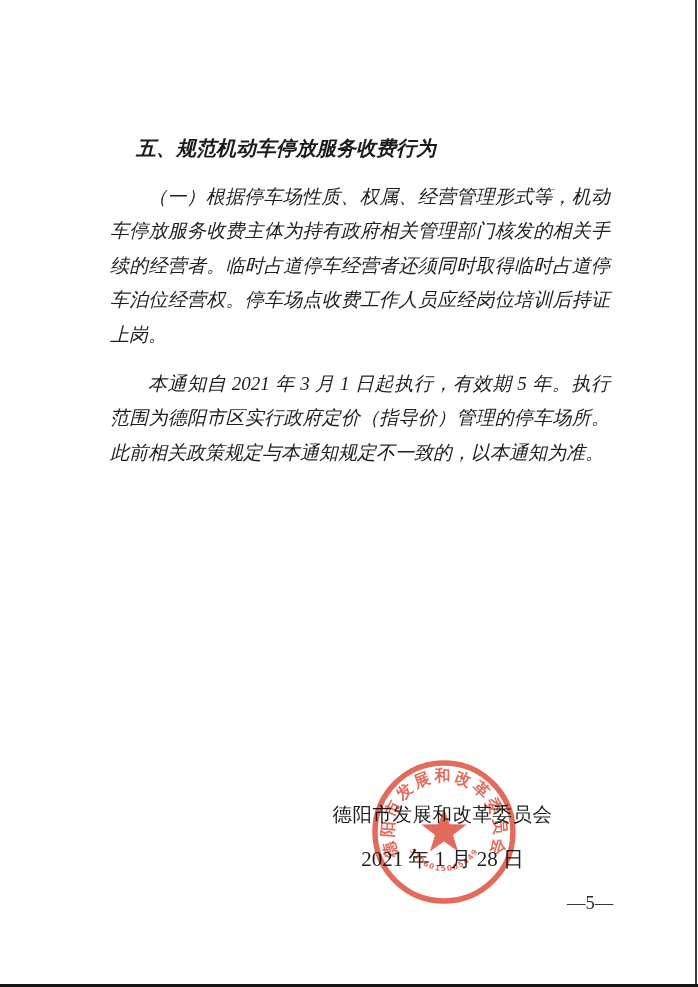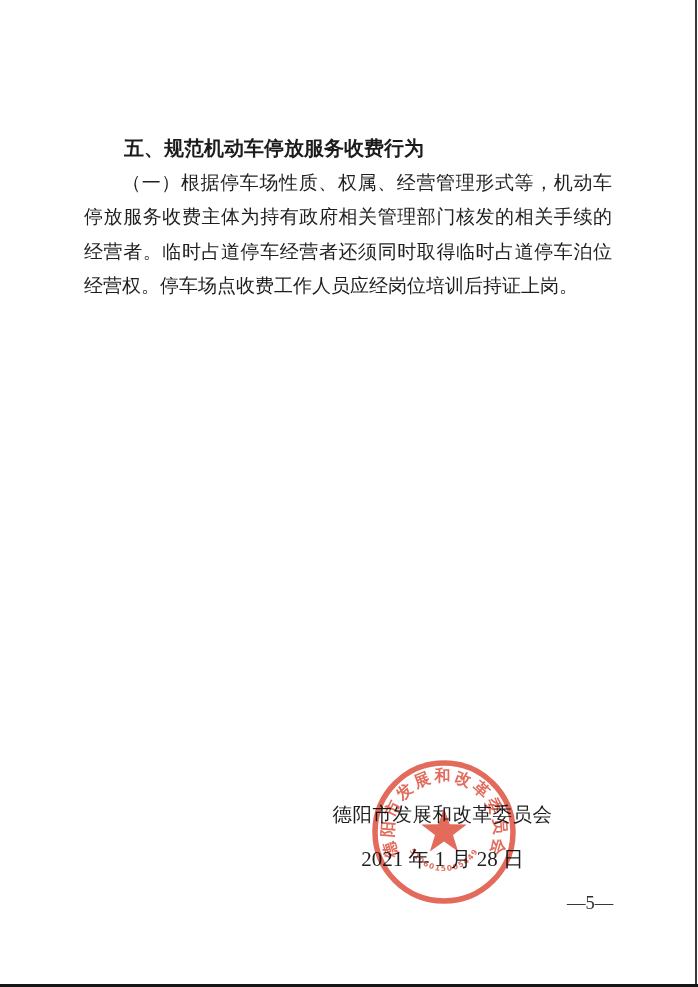--- a/index.html
+++ b/index.html
@@ -29,38 +29,39 @@
     position: absolute;
     left: 0;
     bottom: 0;
     width: 100%;
     height: 3px;
     background: #161616;
   }
   
   .content {
     position: absolute;
-    left: 84px;
+    left: 96px;
     top: 131px;
     width: 528px;
     font-size: 19px;
     line-height: 34.6px;
     text-align: justify;
     text-justify: inter-character;
+    font-style: italic;
   }
   .doc-heading {
     font-family: "DejaVu Sans", sans-serif;
     font-weight: 700;
     font-size: 20px;
     text-indent: 2em;
     color: #1b1b1b;
     text-align: left;
   }
   .doc-paragraph {
-    margin: 0;
+    margin: 14px;
     text-indent: 2em;
   }
   
   .sig-org {
     position: absolute;
     left: 300px;
     top: 801px;
     width: 285px;
     text-align: center;
     font-size: 19.5px;
@@ -102,20 +103,21 @@
   }
 </style>
 </head>
 <body>
 
 <div class="page">
 
   <div class="content">
     <div class="doc-heading">五、规范机动车停放服务收费行为</div>
     <p class="doc-paragraph">（一）根据停车场性质、权属、经营管理形式等，机动车停放服务收费主体为持有政府相关管理部门核发的相关手续的经营者。临时占道停车经营者还须同时取得临时占道停车泊位经营权。停车场点收费工作人员应经岗位培训后持证上岗。</p>
+    <p class="doc-paragraph">本通知自 2021 年 3 月 1 日起执行，有效期 5 年。执行范围为德阳市区实行政府定价（指导价）管理的停车场所。此前相关政策规定与本通知规定不一致的，以本通知为准。</p>
   </div>
 
   <div class="sig-org">德阳市发展和改革委员会</div>
 
   <div class="sig-date">2021 年 1 月 28 日</div>
 
   <svg class="seal" viewBox="0 0 160 160">
 
     <circle cx="80" cy="80" r="69" fill="none" stroke="#dc4a38" stroke-width="5.5"></circle>
 

